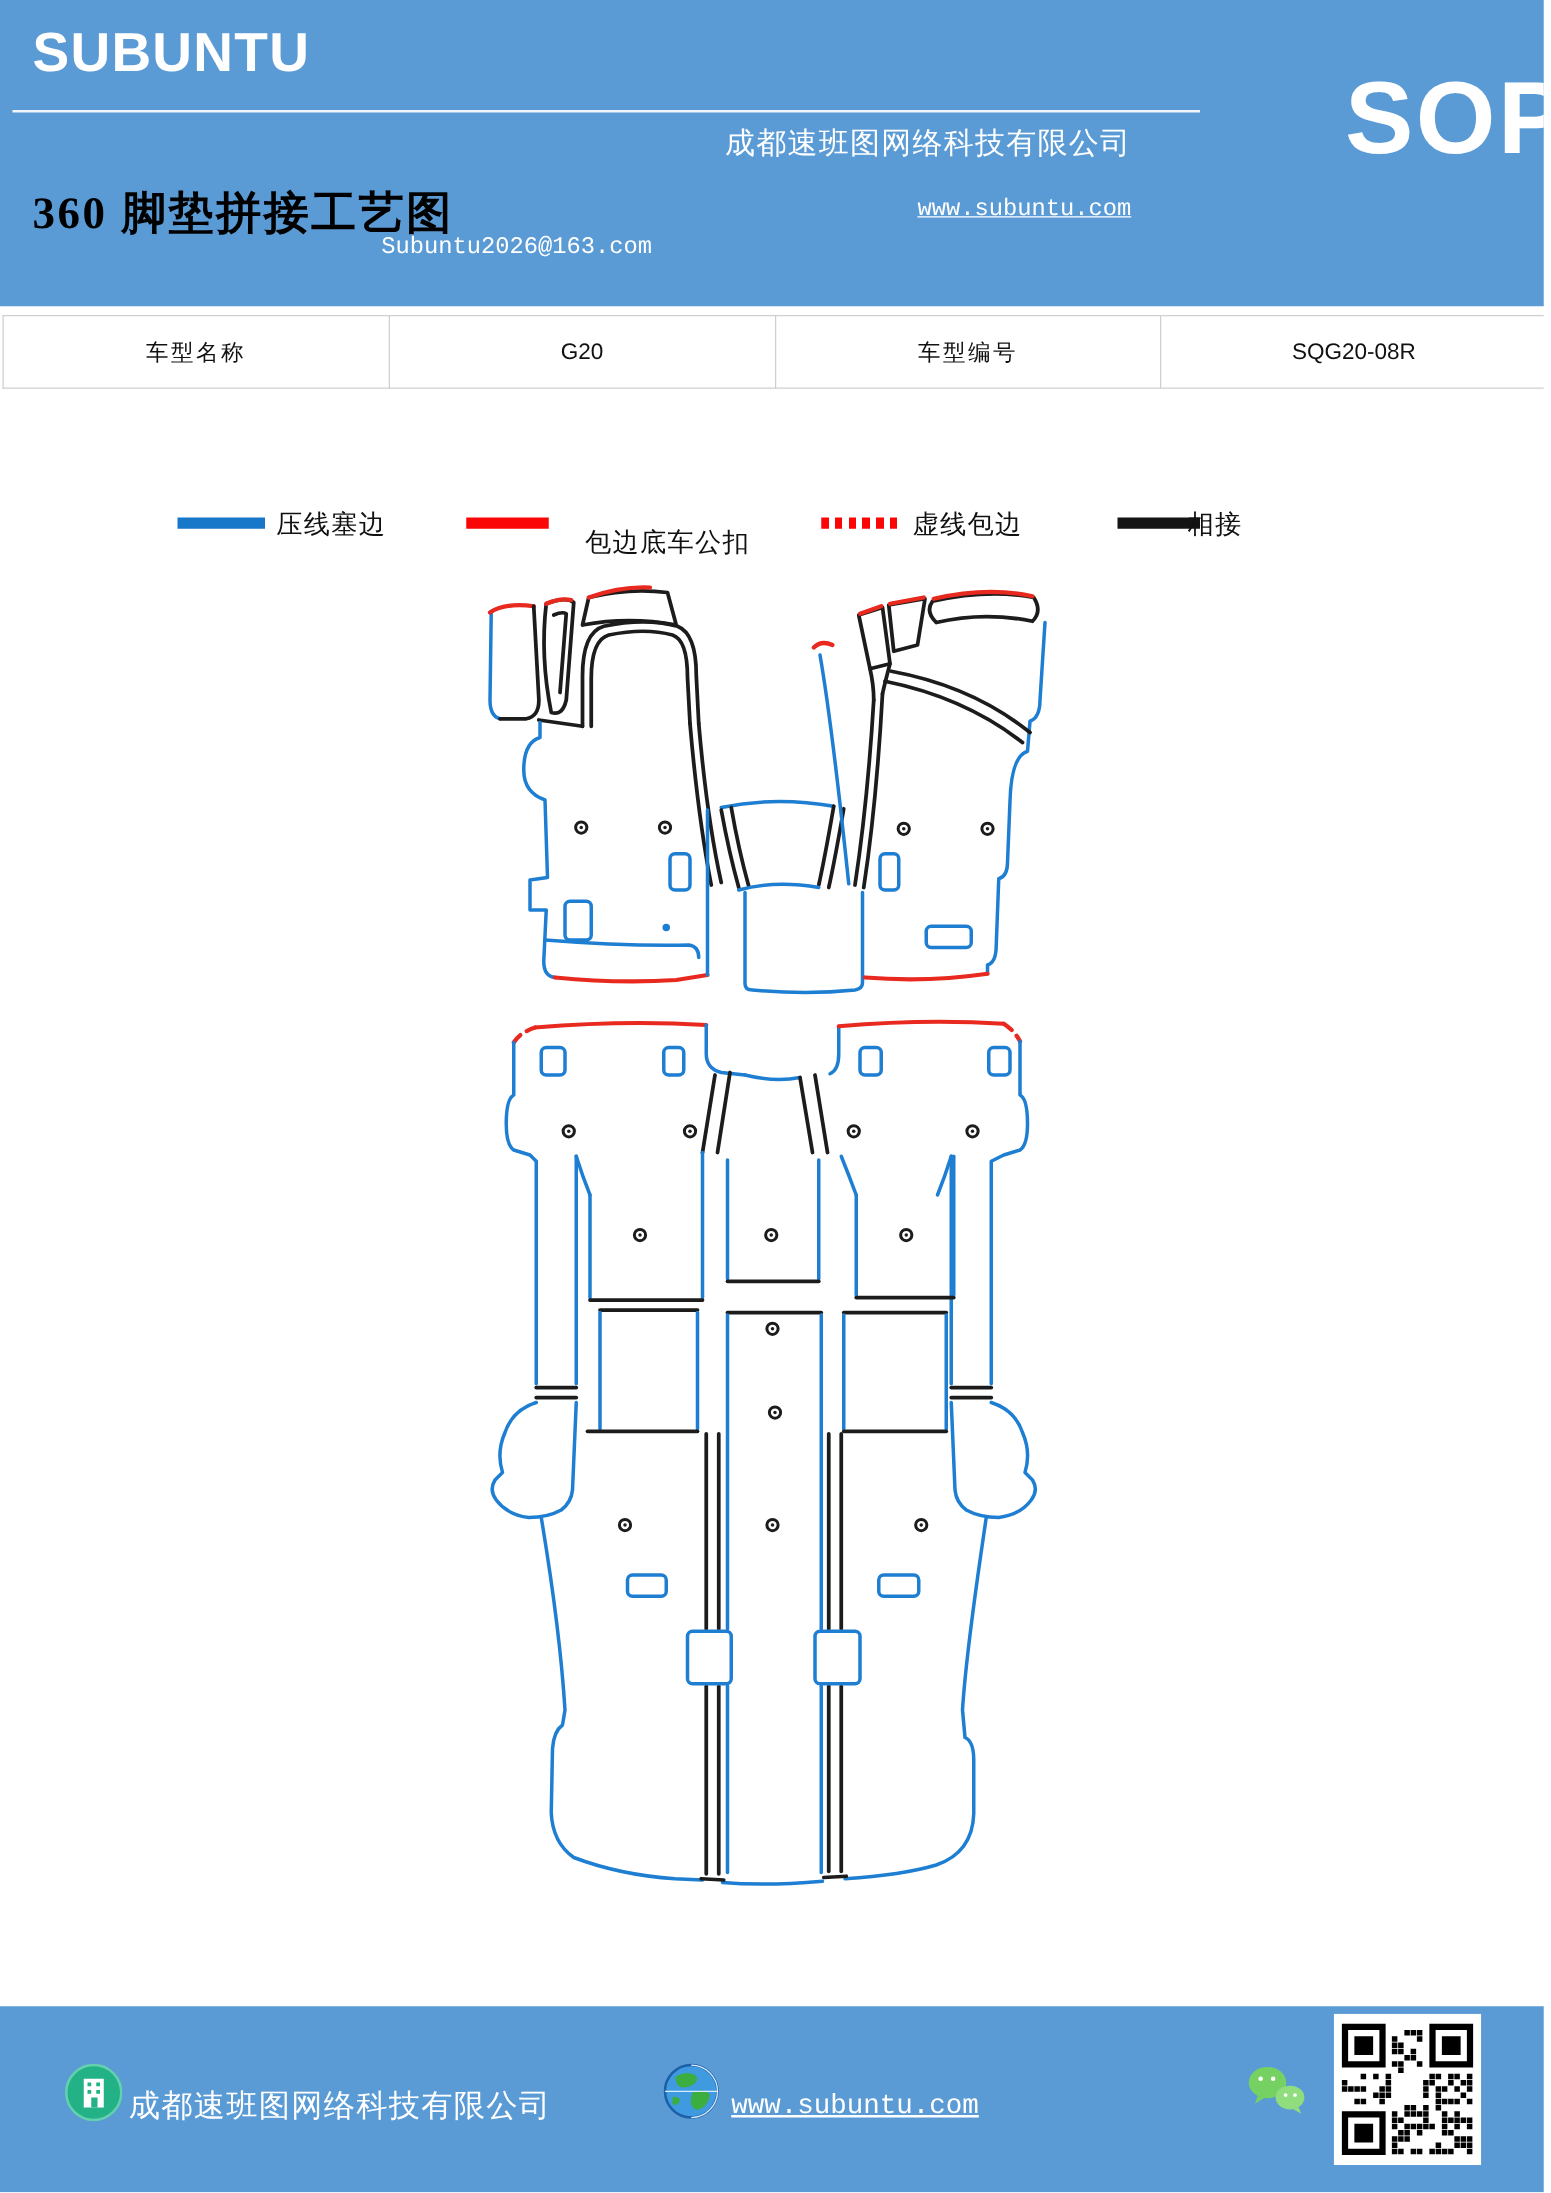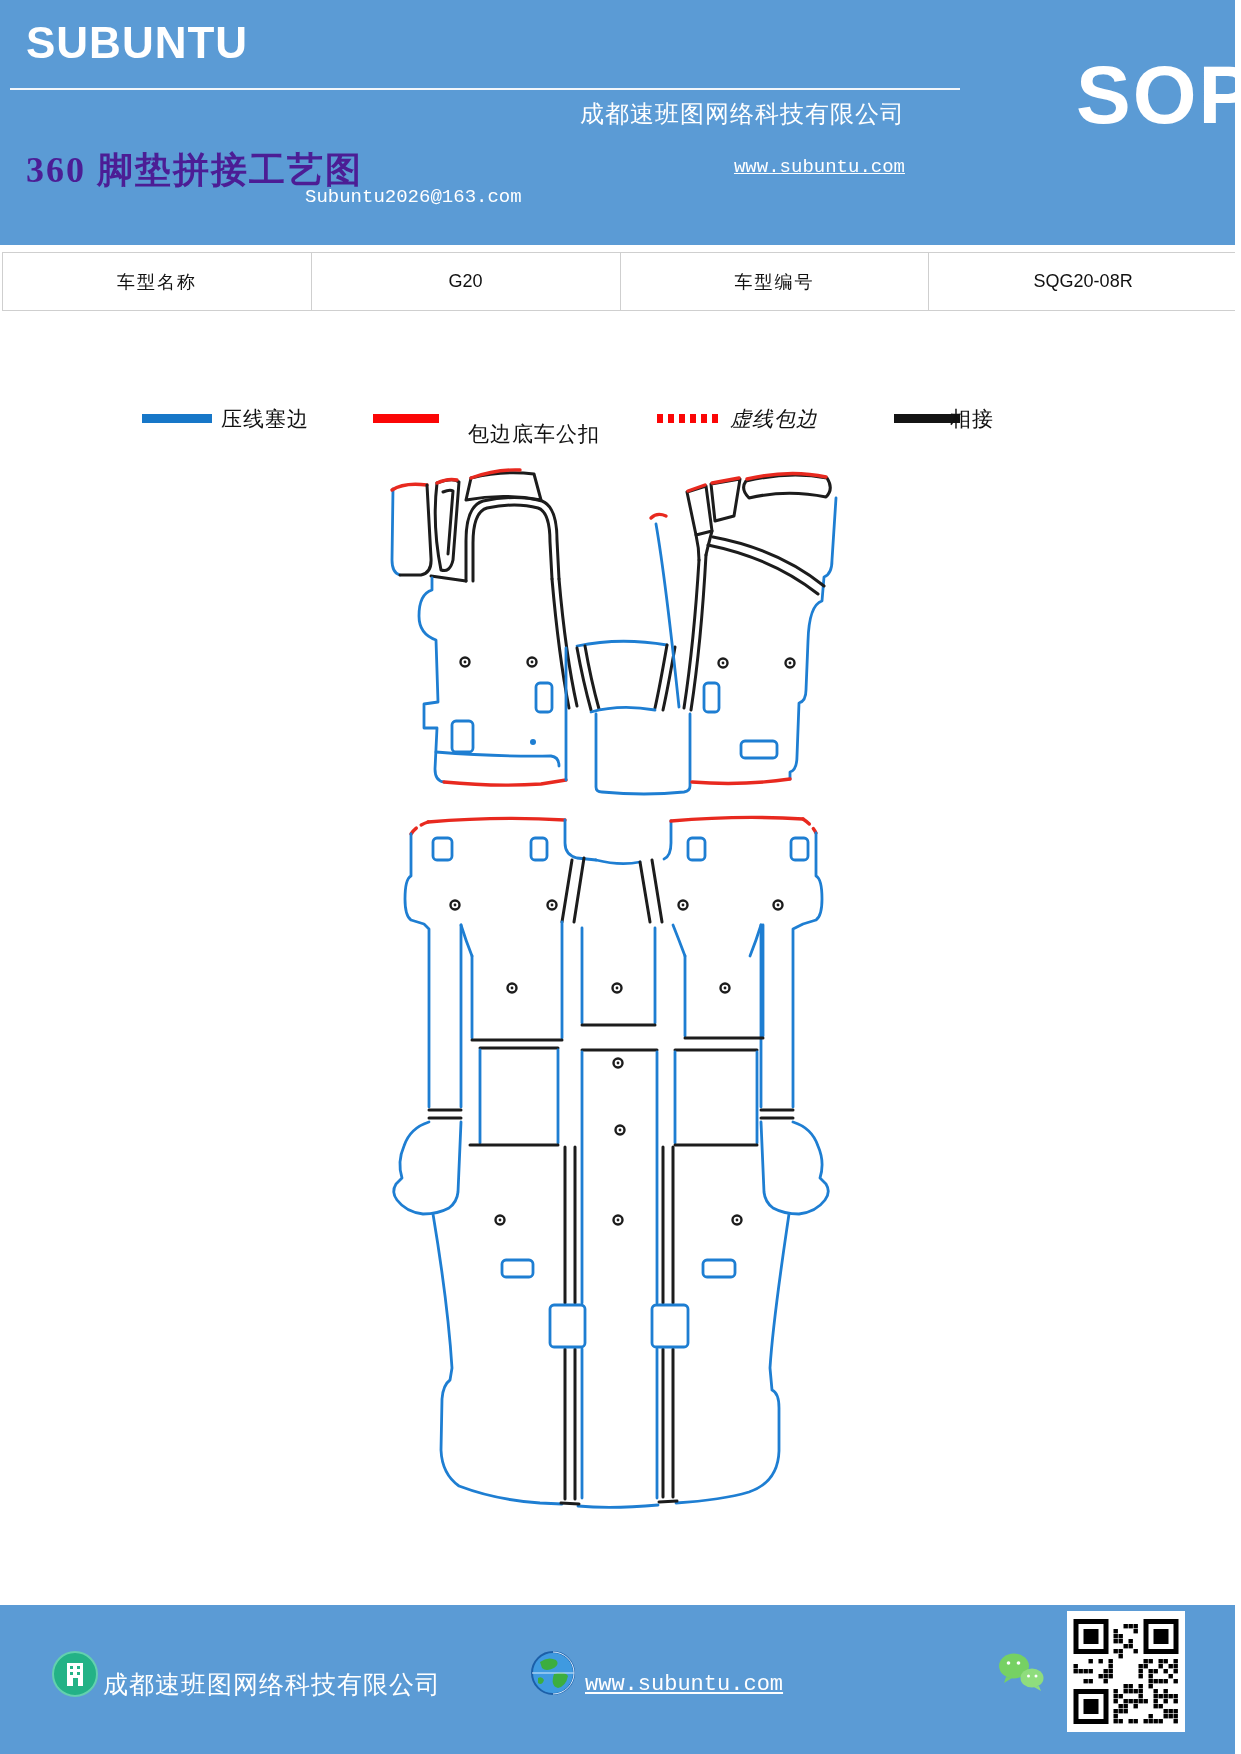--- a/index.html
+++ b/index.html
@@ -3,21 +3,21 @@
 <meta charset="utf-8">
 <style>
   html,body{margin:0;padding:0;background:#fff;}
   .page{position:relative;width:1235px;height:1754px;background:#ffffff;overflow:hidden;
         font-family:"Liberation Sans","DejaVu Sans",sans-serif;}
   
   .band-top{position:absolute;left:0;top:0;width:1241px;height:245px;background:#5b9bd5;}
   .logo{position:absolute;left:26px;top:18px;color:#fff;font-size:44px;font-weight:bold;
         letter-spacing:1px;font-family:"Liberation Sans",sans-serif;}
   .hr-line{position:absolute;left:10px;top:88px;width:950px;height:2px;background:#f2f6fb;}
-  .doc-title{position:absolute;left:26px;top:146px;color:#4c1d95;font-size:36px;font-weight:600;
+  .doc-title{position:absolute;left:26px;top:146px;color:#000000;font-size:36px;font-weight:600;
         font-family:"Liberation Serif","DejaVu Serif",serif;letter-spacing:2px;}
   .hdr-company{position:absolute;right:336px;top:98px;width:600px;text-align:right;color:#fff;
         font-size:24px;font-family:"Liberation Serif","DejaVu Serif",serif;letter-spacing:1px;}
   .hdr-url{position:absolute;right:336px;top:156px;width:600px;text-align:right;color:#fff;
         font-size:19px;font-family:"Liberation Mono","DejaVu Sans Mono",monospace;
         text-decoration:underline;}
   .hdr-mail{position:absolute;right:336px;top:186px;width:600px;color:#fff;
         font-size:19px;font-family:"Liberation Mono","DejaVu Sans Mono",monospace;}
   .sop{position:absolute;left:1076px;top:48px;color:#fff;font-size:82px;font-weight:bold;
         font-family:"Liberation Sans",sans-serif;letter-spacing:2px;}
@@ -70,21 +70,21 @@
     </tr>
   </tbody>
     </table>
 
   <div class="legend">
     <span class="sw" style="left: 142px; width: 70px; background: rgb(23, 119, 200);"></span>
     <span class="lab" style="left: 221px;">压线塞边</span>
     <span class="sw" style="left: 373px; width: 66px; background: rgb(251, 6, 6);"></span>
     <span class="lab" style="left: 468px; margin-top: 15px;">包边底车公扣</span>
     <span class="sw" style="left: 657px; width: 61px; background: repeating-linear-gradient(90deg, rgb(251, 6, 6) 0px, rgb(251, 6, 6) 6px, transparent 6px, transparent 11px);"></span>
-    <span class="lab" style="left: 730px; font-style: italic;">虚线包边</span>
+    <span class="lab" style="left: 730px;">虚线包边</span>
     <span class="sw" style="left: 894px; width: 66px; background: rgb(20, 20, 20);"></span>
     <span class="lab" style="left: 950px;">相接</span>
   </div>
 
   <svg class="diagram" viewBox="0 0 1241 1754" xmlns="http://www.w3.org/2000/svg">
       <path d="M393,489 L392,560 Q392,573 400,575" fill="none" stroke="#1e7ed2" stroke-width="2.8" stroke-linecap="round" stroke-linejoin="round"></path>
       <path d="M392,490 Q404,482 427,485" fill="none" stroke="#e8291f" stroke-width="3.4" stroke-linecap="round" stroke-linejoin="round"></path>
       <path d="M427,485 L431,558 Q432,573 421,575 L400,575" fill="none" stroke="#1c1c1c" stroke-width="3" stroke-linecap="round" stroke-linejoin="round"></path>
       <path d="M437,483 Q453,477 459,482 L453,560 Q450,573 441,570 Q432,525 437,483" fill="none" stroke="#1c1c1c" stroke-width="3" stroke-linecap="round" stroke-linejoin="round"></path>
       <path d="M437,483 Q448,478 457,480" fill="none" stroke="#e8291f" stroke-width="3.4" stroke-linecap="round" stroke-linejoin="round"></path>

